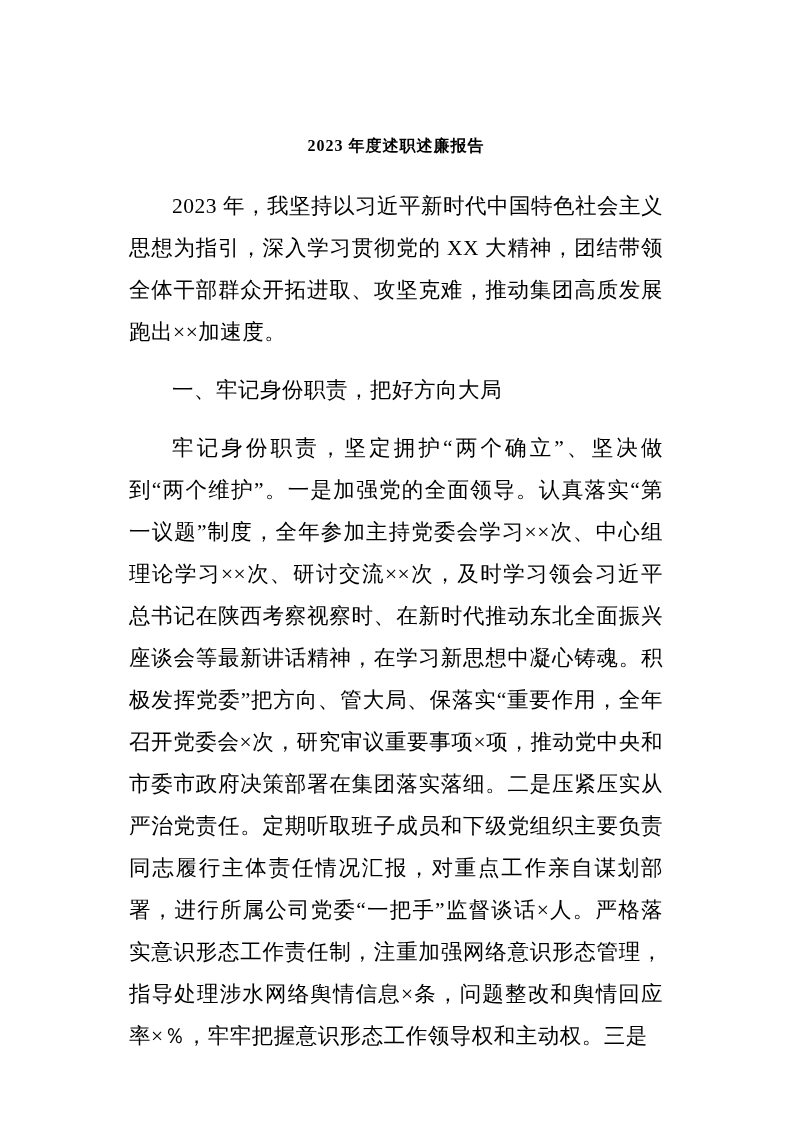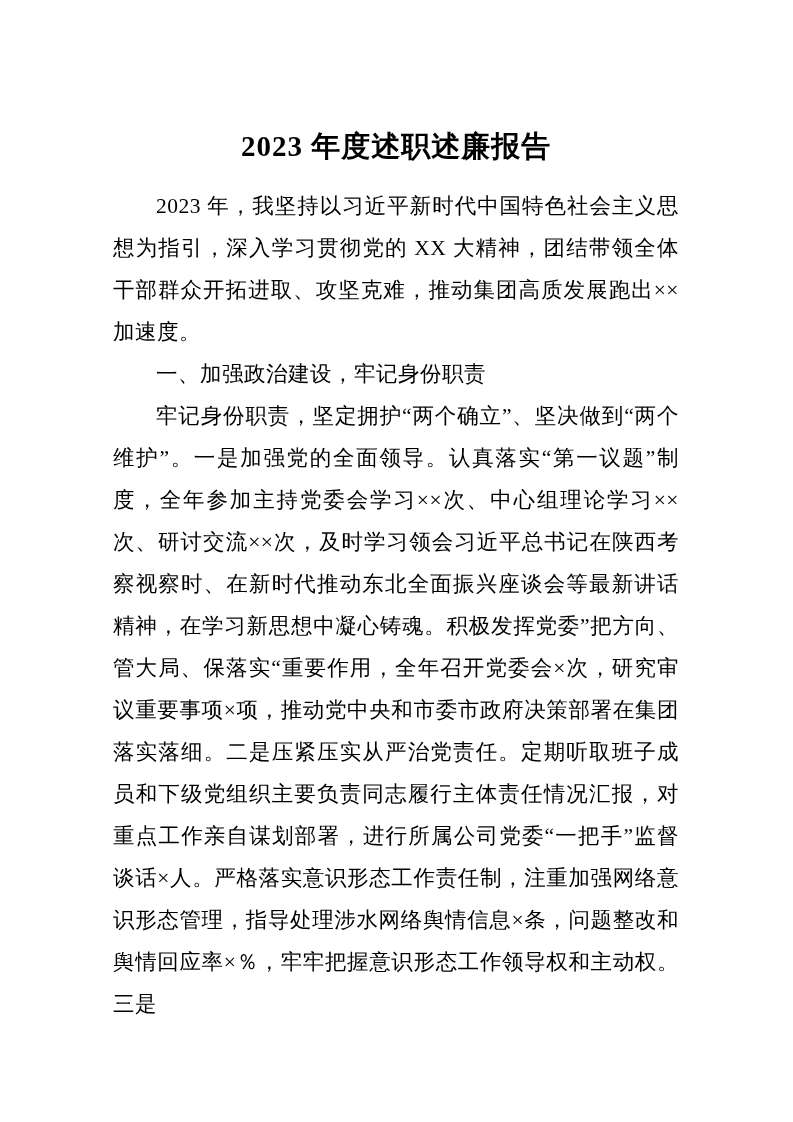--- a/index.html
+++ b/index.html
@@ -17,28 +17,28 @@
     font-family: "Liberation Serif", "DejaVu Serif", serif;
   }
   .content {
     position: absolute;
     left: 113px;
     top: 125px;
     width: 566px;
   }
   .doc-title {
     margin: 0 0 18px 0;
-    font-size: 29px;
+    font-size: 16px;
     font-weight: 700;
     line-height: 42px;
     text-align: center;
     letter-spacing: 1px;
   }
   .para, .heading {
-    margin: 0;
+    margin: 16px;
     font-size: 21.5px;
     line-height: 42px;
     letter-spacing: 0.5px;
     text-align: justify;
     text-align-last: left;
     text-indent: 2em;
     word-break: break-all;
   }
   .heading {
     font-weight: 400;
@@ -48,17 +48,17 @@
 </style>
 </head>
 <body>
 
 <div class="page">
   <div class="content">
     <h1 class="doc-title">2023 年度述职述廉报告</h1>
 
     <p class="para">2023 年，我坚持以习近平新时代中国特色社会主义思想为指引，深入学习贯彻党的 XX 大精神，团结带领全体干部群众开拓进取、攻坚克难，推动集团高质发展跑出××加速度。</p>
 
-    <p class="heading">一、加强政治建设，牢记身份职责</p>
+    <p class="heading">一、牢记身份职责，把好方向大局</p>
 
     <p class="para"><span class="run">牢记身份职责，坚定拥护“两个确立”、坚决做到“两个维护”。</span><span class="run-bold">一是加强党的全面领导。</span><span class="run">认真落实“第一议题”制度，全年参加主持党委会学习××次、中心组理论学习××次、研讨交流××次，及时学习领会习近平总书记在陕西考察视察时、在新时代推动东北全面振兴座谈会等最新讲话精神，在学习新思想中凝心铸魂。积极发挥党委”把方向、管大局、保落实“重要作用，全年召开党委会×次，研究审议重要事项×项，推动党中央和市委市政府决策部署在集团落实落细。</span><span class="run-bold">二是压紧压实从严治党责任。</span><span class="run">定期听取班子成员和下级党组织主要负责同志履行主体责任情况汇报，对重点工作亲自谋划部署，进行所属公司党委“一把手”监督谈话×人。严格落实意识形态工作责任制，注重加强网络意识形态管理，指导处理涉水网络舆情信息×条，问题整改和舆情回应率×％，牢牢把握意识形态工作领导权和主动权。</span><span class="run-bold">三是</span></p>
   </div>
 </div>
 
 </body></html>

